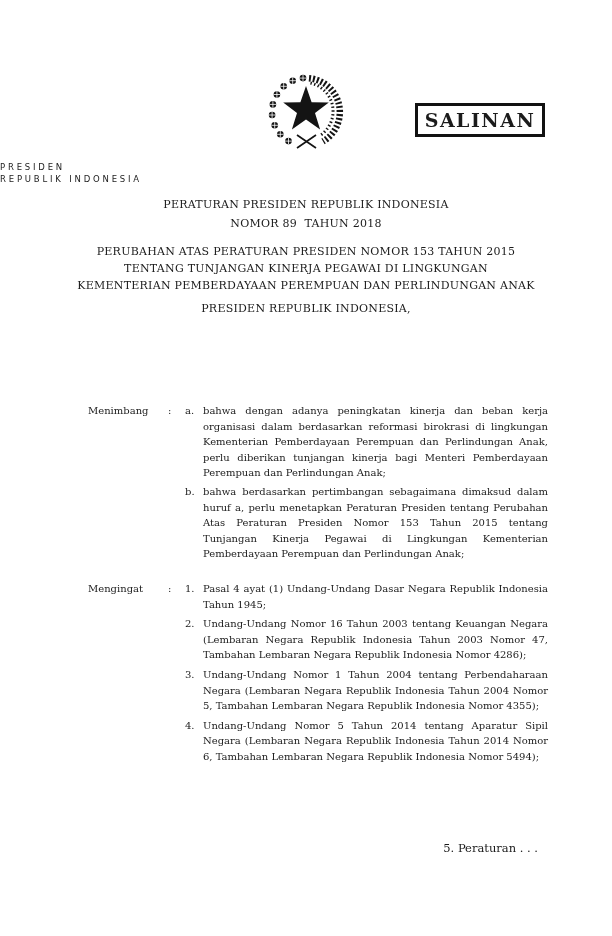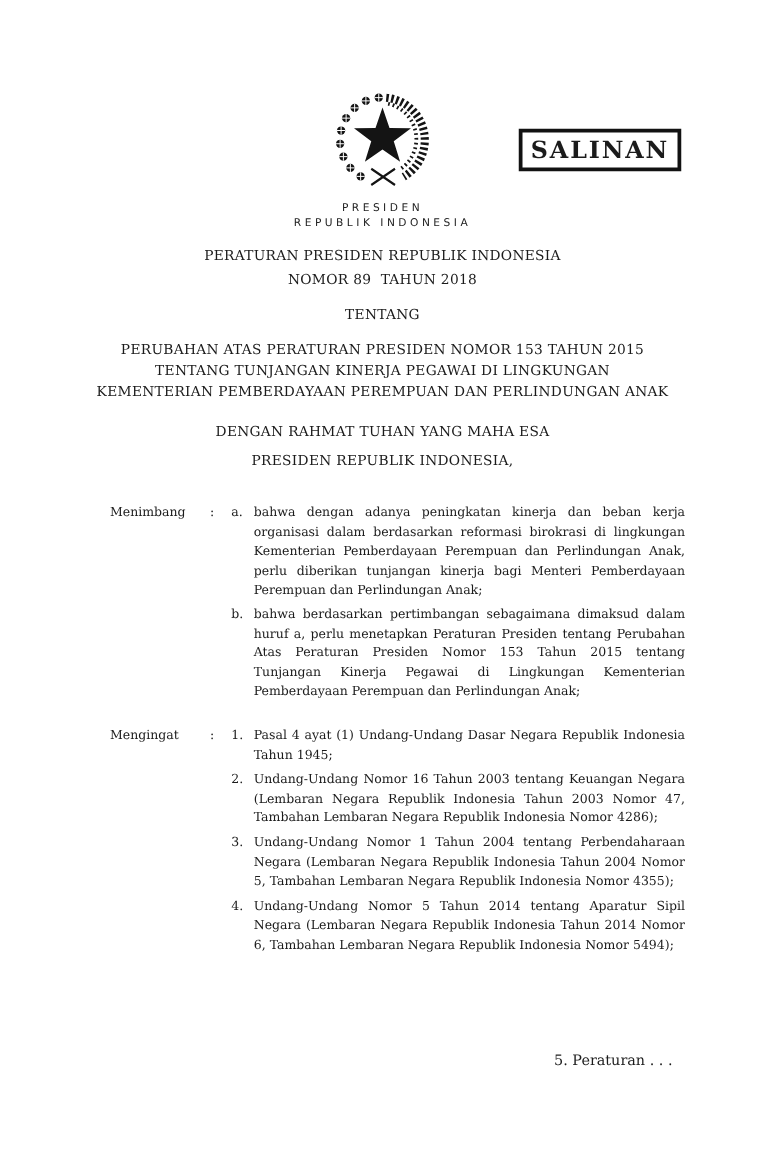--- a/index.html
+++ b/index.html
@@ -9,21 +9,20 @@
     background:#ffffff;
     color:#1b1b1b;
     font-family:"DejaVu Serif", serif;
     overflow:hidden;
     margin:0 auto;
   }
   
   .emblem{position:absolute;left:258px;top:73px;width:96px;height:84px;}
   .letterhead{
     position:absolute;top:162px;left:0;width:100%;
-    text-align:center;
     font-family:"DejaVu Sans", sans-serif;
     font-size:8.5px;letter-spacing:2.8px;line-height:11.5px;
     color:#222;
   }
   .salinan{
     position:absolute;left:415px;top:103px;width:130px;height:34px;
     border:3px solid #121212;box-sizing:border-box;
     display:flex;align-items:center;justify-content:center;
     font-weight:bold;font-size:19px;letter-spacing:1.5px;
     background:#fff;
@@ -99,27 +98,25 @@
   </div>
 
   <div class="letterhead">
     <div>PRESIDEN</div>
     <div>REPUBLIK INDONESIA</div>
   </div>
 
   <div class="title-block">
     <div class="t-reg">PERATURAN PRESIDEN REPUBLIK INDONESIA</div>
     <div class="t-num">NOMOR 89  TAHUN 2018</div>
-    <div class="t-about">TENTANG</div>
     <div class="t-subject">
       <div>PERUBAHAN ATAS PERATURAN PRESIDEN NOMOR 153 TAHUN 2015</div>
       <div>TENTANG TUNJANGAN KINERJA PEGAWAI DI LINGKUNGAN</div>
       <div>KEMENTERIAN PEMBERDAYAAN PEREMPUAN DAN PERLINDUNGAN ANAK</div>
     </div>
-    <div class="t-invocation">DENGAN RAHMAT TUHAN YANG MAHA ESA</div>
     <div class="t-authority">PRESIDEN REPUBLIK INDONESIA,</div>
   </div>
 
   <div class="body-block">
 
     <div class="section section-considering">
       <div class="sec-label">Menimbang</div>
       <div class="sec-colon">:</div>
       <div class="sec-items">
         <div class="item">

